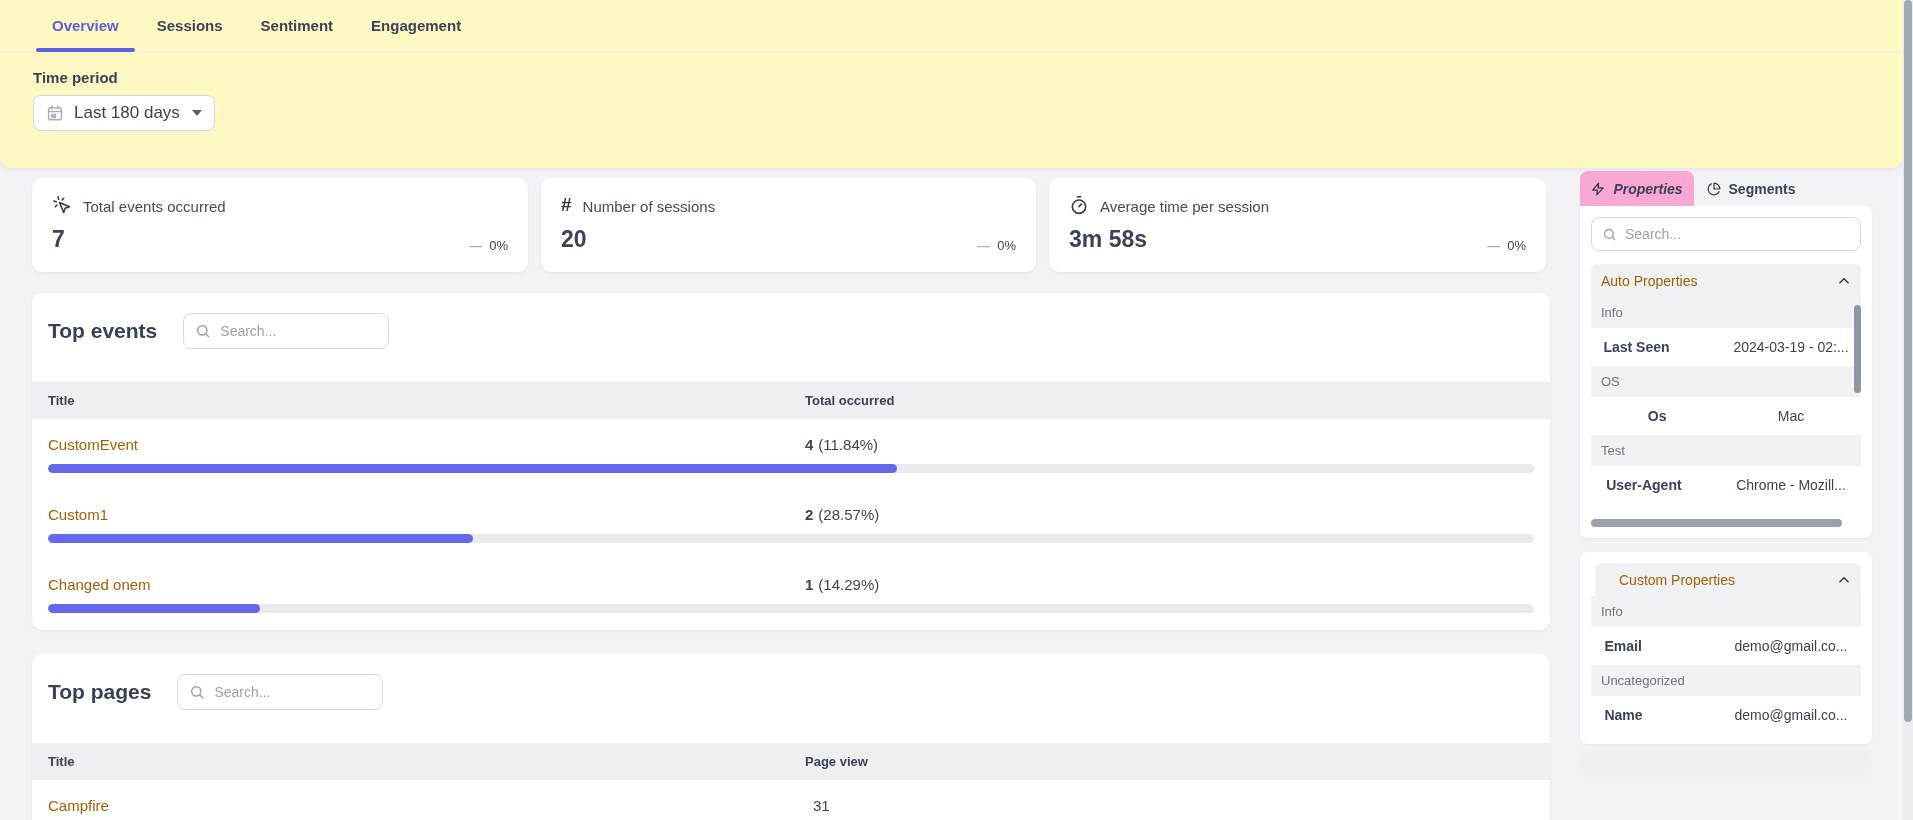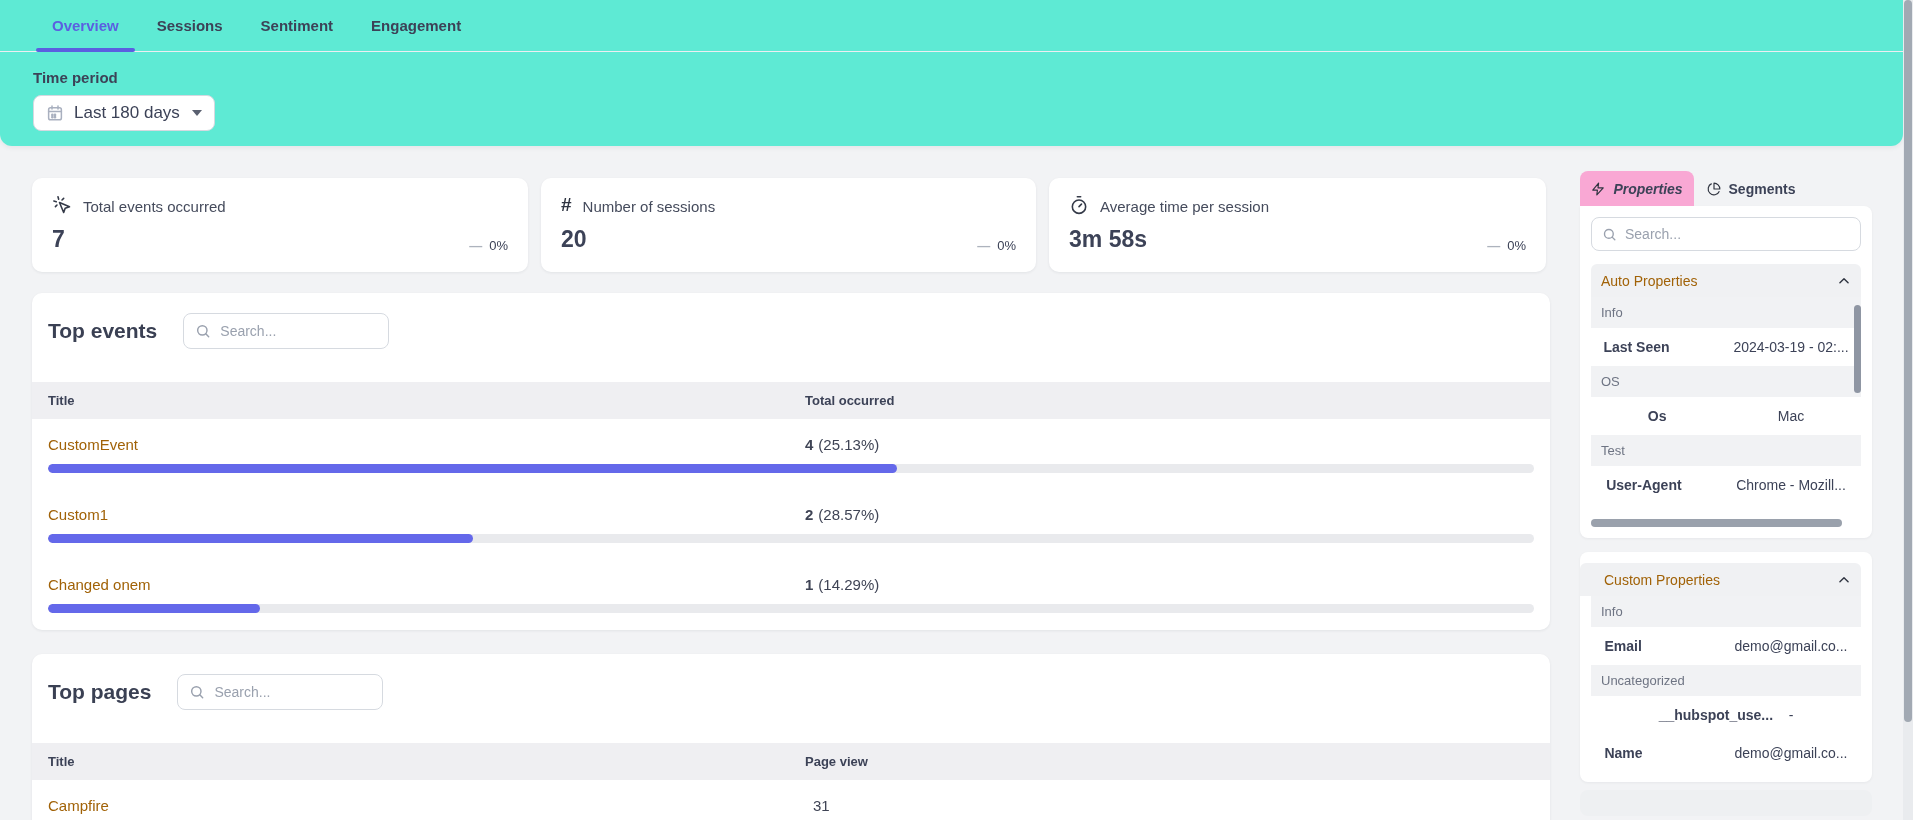--- a/index.html
+++ b/index.html
@@ -10,21 +10,21 @@
     color:#3c4257;
     position:relative;
   }
   .abs { position:absolute; }
 
   
   .vscroll-track { right:0; top:0; width:10px; height:820px; background:#e9ebee; z-index:50; }
   .vscroll-thumb { position:absolute; left:1px; top:0; width:8px; height:88%; background:#a2a9b3; border-radius:4px; }
 
   
-  .header { left:0; top:0; width:1903px; height:146px; background:#5eead4;
+  .header { left:0; top:0; width:1903px; height:168px; background:#fef9c3;
             border-radius:0 0 12px 12px; box-shadow:0 2px 5px rgba(20,25,40,.06); z-index:5; }
   .tabbar { display:flex; align-items:stretch; height:52px; padding-left:33px;
             border-bottom:1px solid #edeef2; }
   .tab { position:relative; display:flex; align-items:center; padding:0 19px;
          font-size:15px; font-weight:700; color:#3c4257; cursor:pointer; }
   .tab.active { color:#5b5fe0; }
   .tab.active .tab-underline { position:absolute; left:3px; right:3px; bottom:-1px;
          height:4px; background:#5b5fe0; border-radius:3px; }
   .timeperiod { padding:17px 0 0 33px; }
   .tp-label { font-size:15px; font-weight:700; color:#3c4257; margin-bottom:9px; }
@@ -209,21 +209,21 @@
     </div>
   </div>
   <div class="thead">
     <span class="th-title">Title</span>
     <span class="th-col2">Total occurred</span>
   </div>
 
   <div class="trow">
     <span class="row-title">CustomEvent</span>
     <span class="row-val">
-      <b>4</b><span>(25.13%)</span>
+      <b>4</b><span>(11.84%)</span>
     </span>
     <div class="bar-track">
       <div class="bar-fill" style="width: 57.14%;"></div>
     </div>
   </div>
 
   <div class="trow">
     <span class="row-title">Custom1</span>
     <span class="row-val">
       <b>2</b><span>(28.57%)</span>
@@ -325,40 +325,36 @@
         <span class="v">Chrome - Mozill...</span>
       </div>
       <div class="list-vscroll"></div>
     </div>
     <div class="hscroll">
       <div class="hscroll-thumb"></div>
     </div>
   </div>
 
   <div class="sb-panel second" style="padding:0; overflow:hidden;">
-    <div class="sec-head" style="margin:11px 11px 0 0;padding-left:24px;">
+    <div class="sec-head" style="margin:11px 11px 0 15px;padding-left:24px;">
       <span class="sec-head-title">Custom Properties</span>
       <span class="icon">
         <svg width="14" height="14" viewBox="0 0 24 24" fill="none" stroke="#2f3440" stroke-width="2.4" stroke-linecap="round" stroke-linejoin="round">
           <polyline points="5,15 12,8 19,15"></polyline>
         </svg>
       </span>
     </div>
     <div style="padding:0 11px 10px 11px;">
       <div class="group-label">Info</div>
       <div class="kv">
         <span class="k">Email</span>
         <span class="v">demo@gmail.co...</span>
       </div>
       <div class="group-label">Uncategorized</div>
       <div class="kv">
-        <span class="k">__hubspot_use...</span>
-        <span class="v">-</span>
-      </div>
-      <div class="kv">
         <span class="k">Name</span>
         <span class="v">demo@gmail.co...</span>
       </div>
     </div>
   </div>
 
   <div class="sb-stub"></div>
 </div>
 
 <div class="abs vscroll-track">

